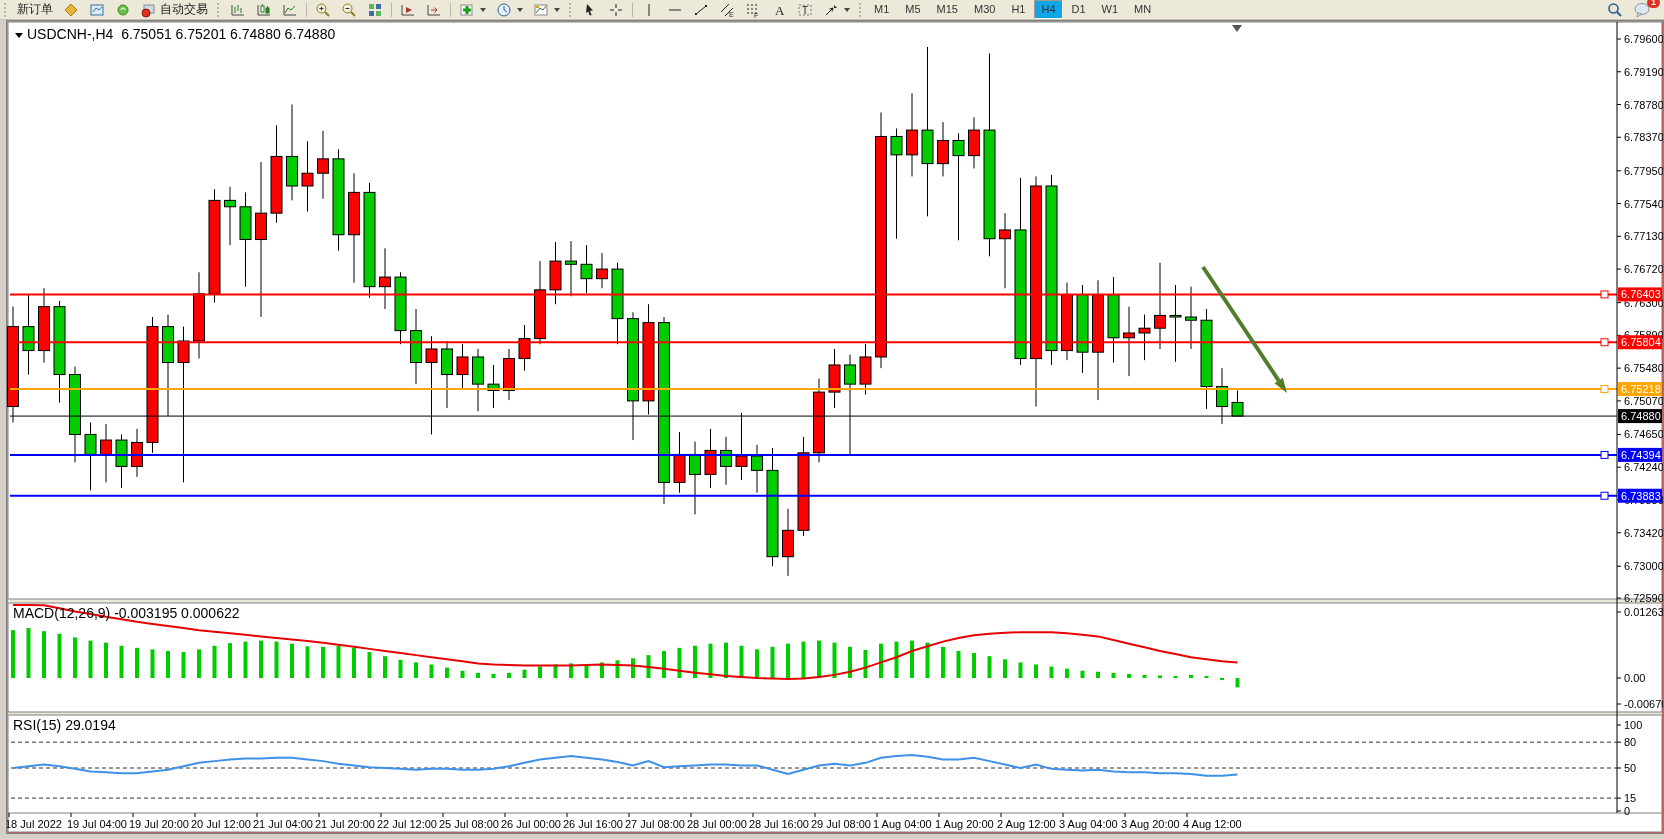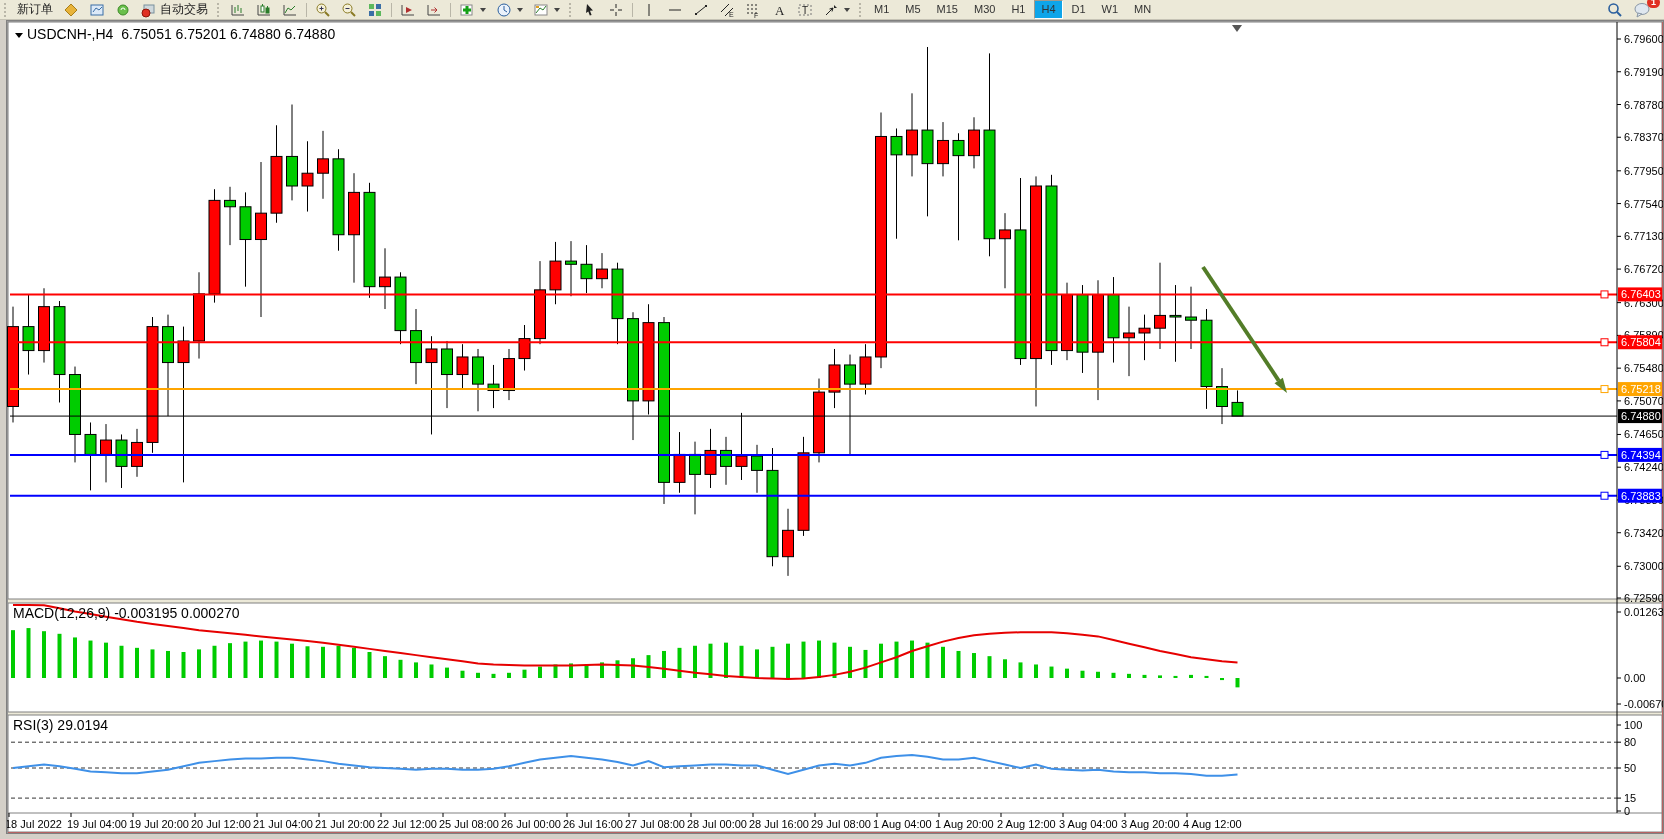--- a/index.html
+++ b/index.html
@@ -607,19 +607,19 @@
         <line x1="1186" y1="812" x2="1186" y2="816" stroke="#000"></line>
         <text x="1182" y="827" font-family="Liberation Sans, sans-serif" font-size="11" fill="#000">4 Aug 12:00</text>
         <line x1="1202" y1="266" x2="1277.6794970566216" y2="379.5192455849323" stroke="#537d28" stroke-width="4"></line>
         <polygon points="1286,392 1273.5192455849324,382.29274656605844 1281.8397485283108,376.7457446038062" fill="#537d28"></polygon>
       </svg>
 
     <div class="overlay-label" style="left:8px;top:5px;">
       <span class="tri"></span><span>USDCNH-,H4</span>&nbsp;&nbsp;<span>6.75051 6.75201 6.74880 6.74880</span>
     </div>
     <div class="overlay-label" style="left:6px;top:584px;">
-      <span>MACD(12,26,9)</span>&nbsp;<span>-0.003195</span>&nbsp;<span>0.000270</span>
+      <span>MACD(12,26,9)</span>&nbsp;<span>-0.003195</span>&nbsp;<span>0.000622</span>
     </div>
     <div class="overlay-label" style="left:6px;top:696px;">
-      <span>RSI(3)</span>&nbsp;<span>29.0194</span>
+      <span>RSI(15)</span>&nbsp;<span>29.0194</span>
     </div>
   </div>
 </div>
 
 </body></html>

